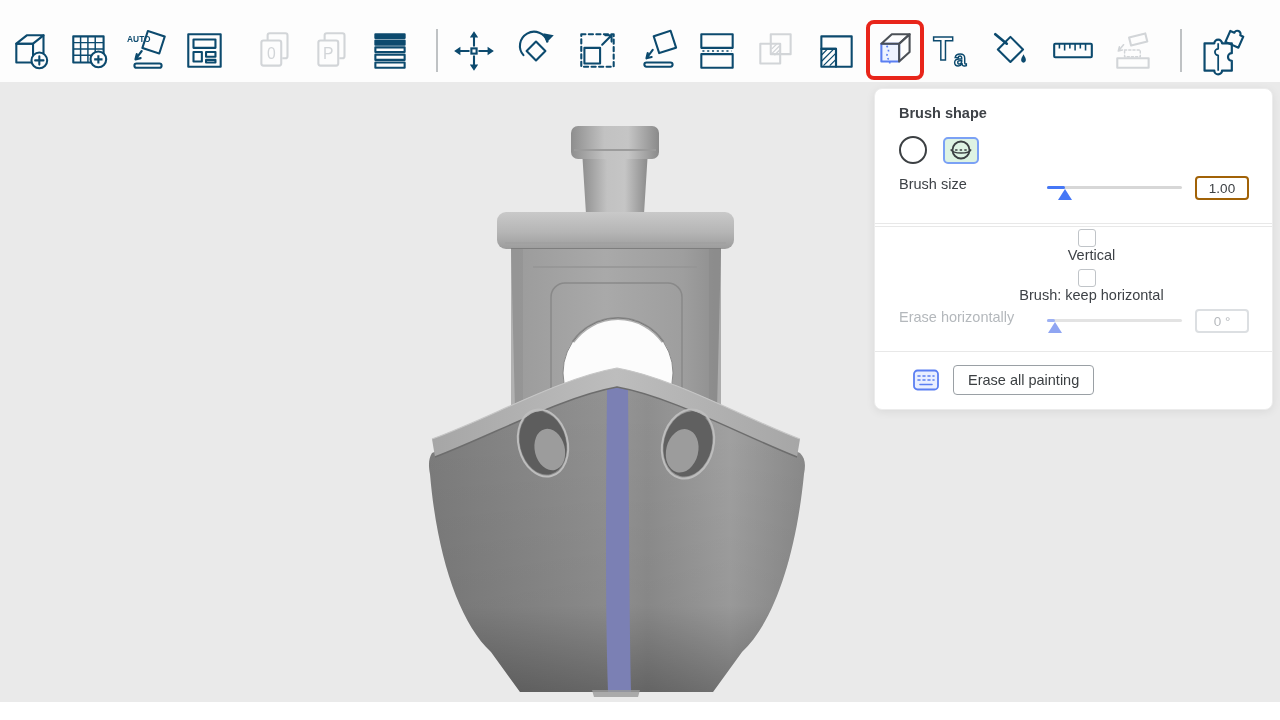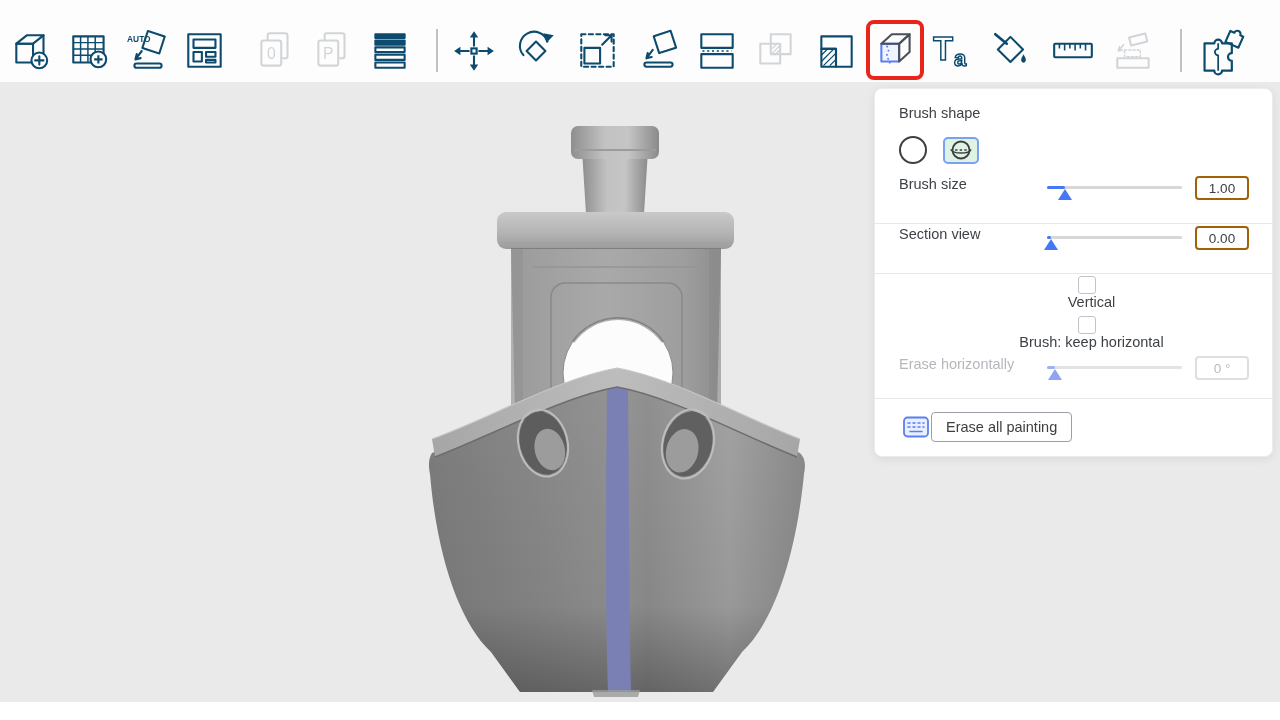--- a/index.html
+++ b/index.html
@@ -16,21 +16,21 @@
           border-radius:8px;z-index:5;pointer-events:none;}
 
   
   .viewport{position:absolute;top:82px;left:0;width:1280px;height:620px;background:#eaeaea;z-index:0;}
   svg.model{position:absolute;top:0;left:0;z-index:1;pointer-events:none;}
 
   
   .panel{position:absolute;left:874px;top:88px;width:399px;background:#ffffff;z-index:6;
          border:1px solid #ececec;border-radius:8px;box-shadow:0 2px 10px rgba(0,0,0,.07);
          box-sizing:border-box;padding-bottom:14px;}
-  .p-title{margin:16px 0 0 24px;font-size:14.5px;color:#3e4247;}
+  .p-title{margin:16px 0 0 24px;font-size:14.5px;color:#3e4247;font-weight:bold;}
   .shape-row{margin:13px 0 10px 24px;display:flex;align-items:center;gap:16px;height:32px;}
   .shape-circle{width:24px;height:24px;border:2px solid #3c4043;border-radius:50%;background:#fff;cursor:pointer;}
   .shape-sphere{width:36px;height:27px;background:#def3e3;border:2px solid #7ba1f5;border-radius:5px;
                 display:flex;align-items:center;justify-content:center;cursor:pointer;box-sizing:border-box;}
   .ctrl-row{display:flex;align-items:flex-start;height:45px;padding:0 23px 0 24px;}
   .ctrl-label{flex:0 0 148px;font-size:14.5px;color:#3e4247;}
   .slider{position:relative;flex:1;height:24px;cursor:pointer;}
   .track{position:absolute;left:0;right:0;top:10px;height:3px;background:#d7d7d7;border-radius:2px;}
   .fill{position:absolute;left:0;top:10px;height:3px;background:#4577f6;border-radius:2px;}
   .thumb{position:absolute;top:13px;width:0;height:0;border-left:7px solid transparent;
@@ -40,21 +40,21 @@
           font-family:"Liberation Sans",sans-serif;}
   .divider{height:1px;background:#e8e8e8;margin:2px 0;}
   .chk-row{display:flex;align-items:center;height:40px;padding-left:26px;cursor:pointer;flex-direction:column;}
   .chk-box{width:16px;height:16px;border:1.5px solid #c0c4c8;border-radius:3px;background:#fff;}
   .chk-label{margin-left:10px;font-size:14.5px;color:#3e4247;}
   .dim .ctrl-label{color:#b4b8bc;}
   .dim .track{background:#e3e3e3;}
   .dim .fill{background:#9db1f5;}
   .dim .thumb{border-bottom-color:#8fa5f2;}
   .valbox.dimv{color:#b7babe;border-color:#dcdfe2;}
-  .erase-row{margin-top:13px;display:flex;align-items:center;gap:2px;padding-left:28px;}
+  .erase-row{margin-top:13px;display:flex;align-items:center;gap:14px;padding-left:38px;}
   .erase-btn{height:30px;padding:0 14px;border:1px solid #9aa0a5;border-radius:4px;background:#fff;
              font-size:14.5px;color:#3c4043;font-family:"Liberation Sans",sans-serif;cursor:pointer;}
 </style>
 </head>
 <body>
 
 <div class="viewport"></div>
 
 <svg class="model" width="1280" height="720" viewBox="0 0 1280 720">
   <defs>
@@ -339,29 +339,20 @@
     <div class="slider">
       <div class="track"></div>
       <div class="fill" style="width: 13%;"></div>
       <div class="thumb" style="left: calc(13% - 7px);"></div>
     </div>
     <input class="valbox" value="1.00" style="">
   </div>
 
   <div class="divider"></div>
 
-  <div class="ctrl-row">
-    <div class="ctrl-label">Section view</div>
-    <div class="slider">
-      <div class="track"></div>
-      <div class="fill" style="width: 3%;"></div>
-      <div class="thumb" style="left: calc(3% - 7px);"></div>
-    </div>
-    <input class="valbox" value="0.00" style="">
-  </div>
 
   <div class="divider"></div>
 
   <div class="chk-row">
     <div class="chk-box"></div>
     <div class="chk-label">Vertical</div>
   </div>
 
   <div class="chk-row">
     <div class="chk-box"></div>

